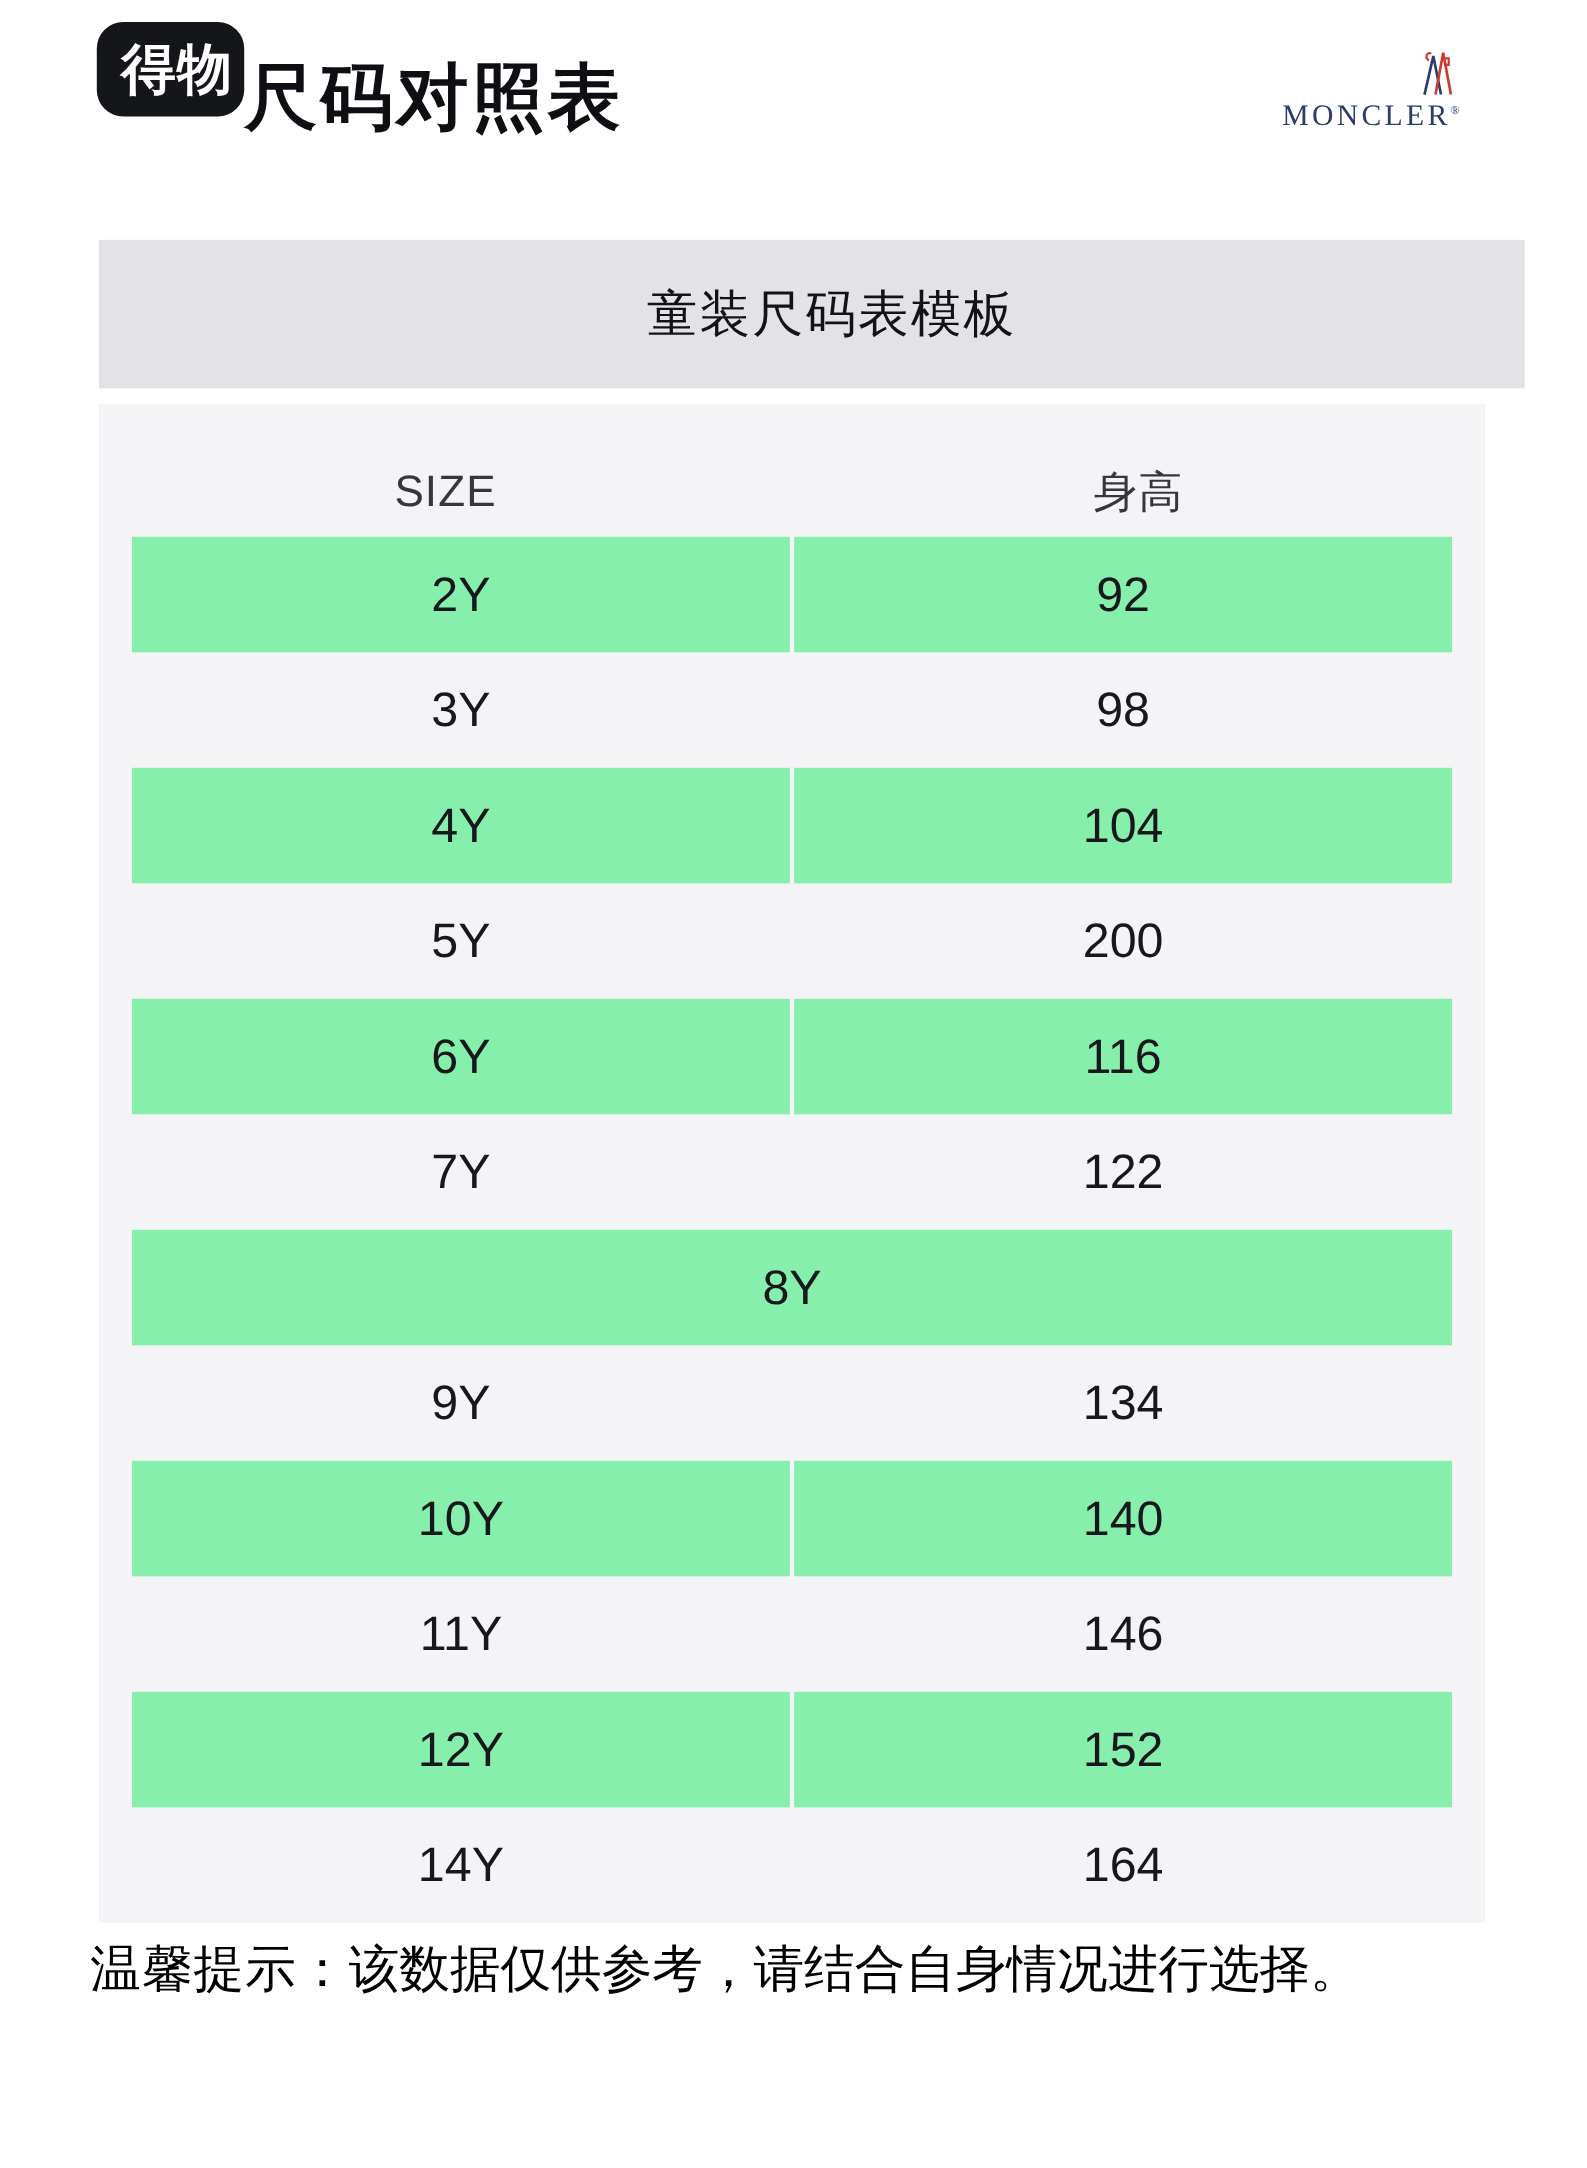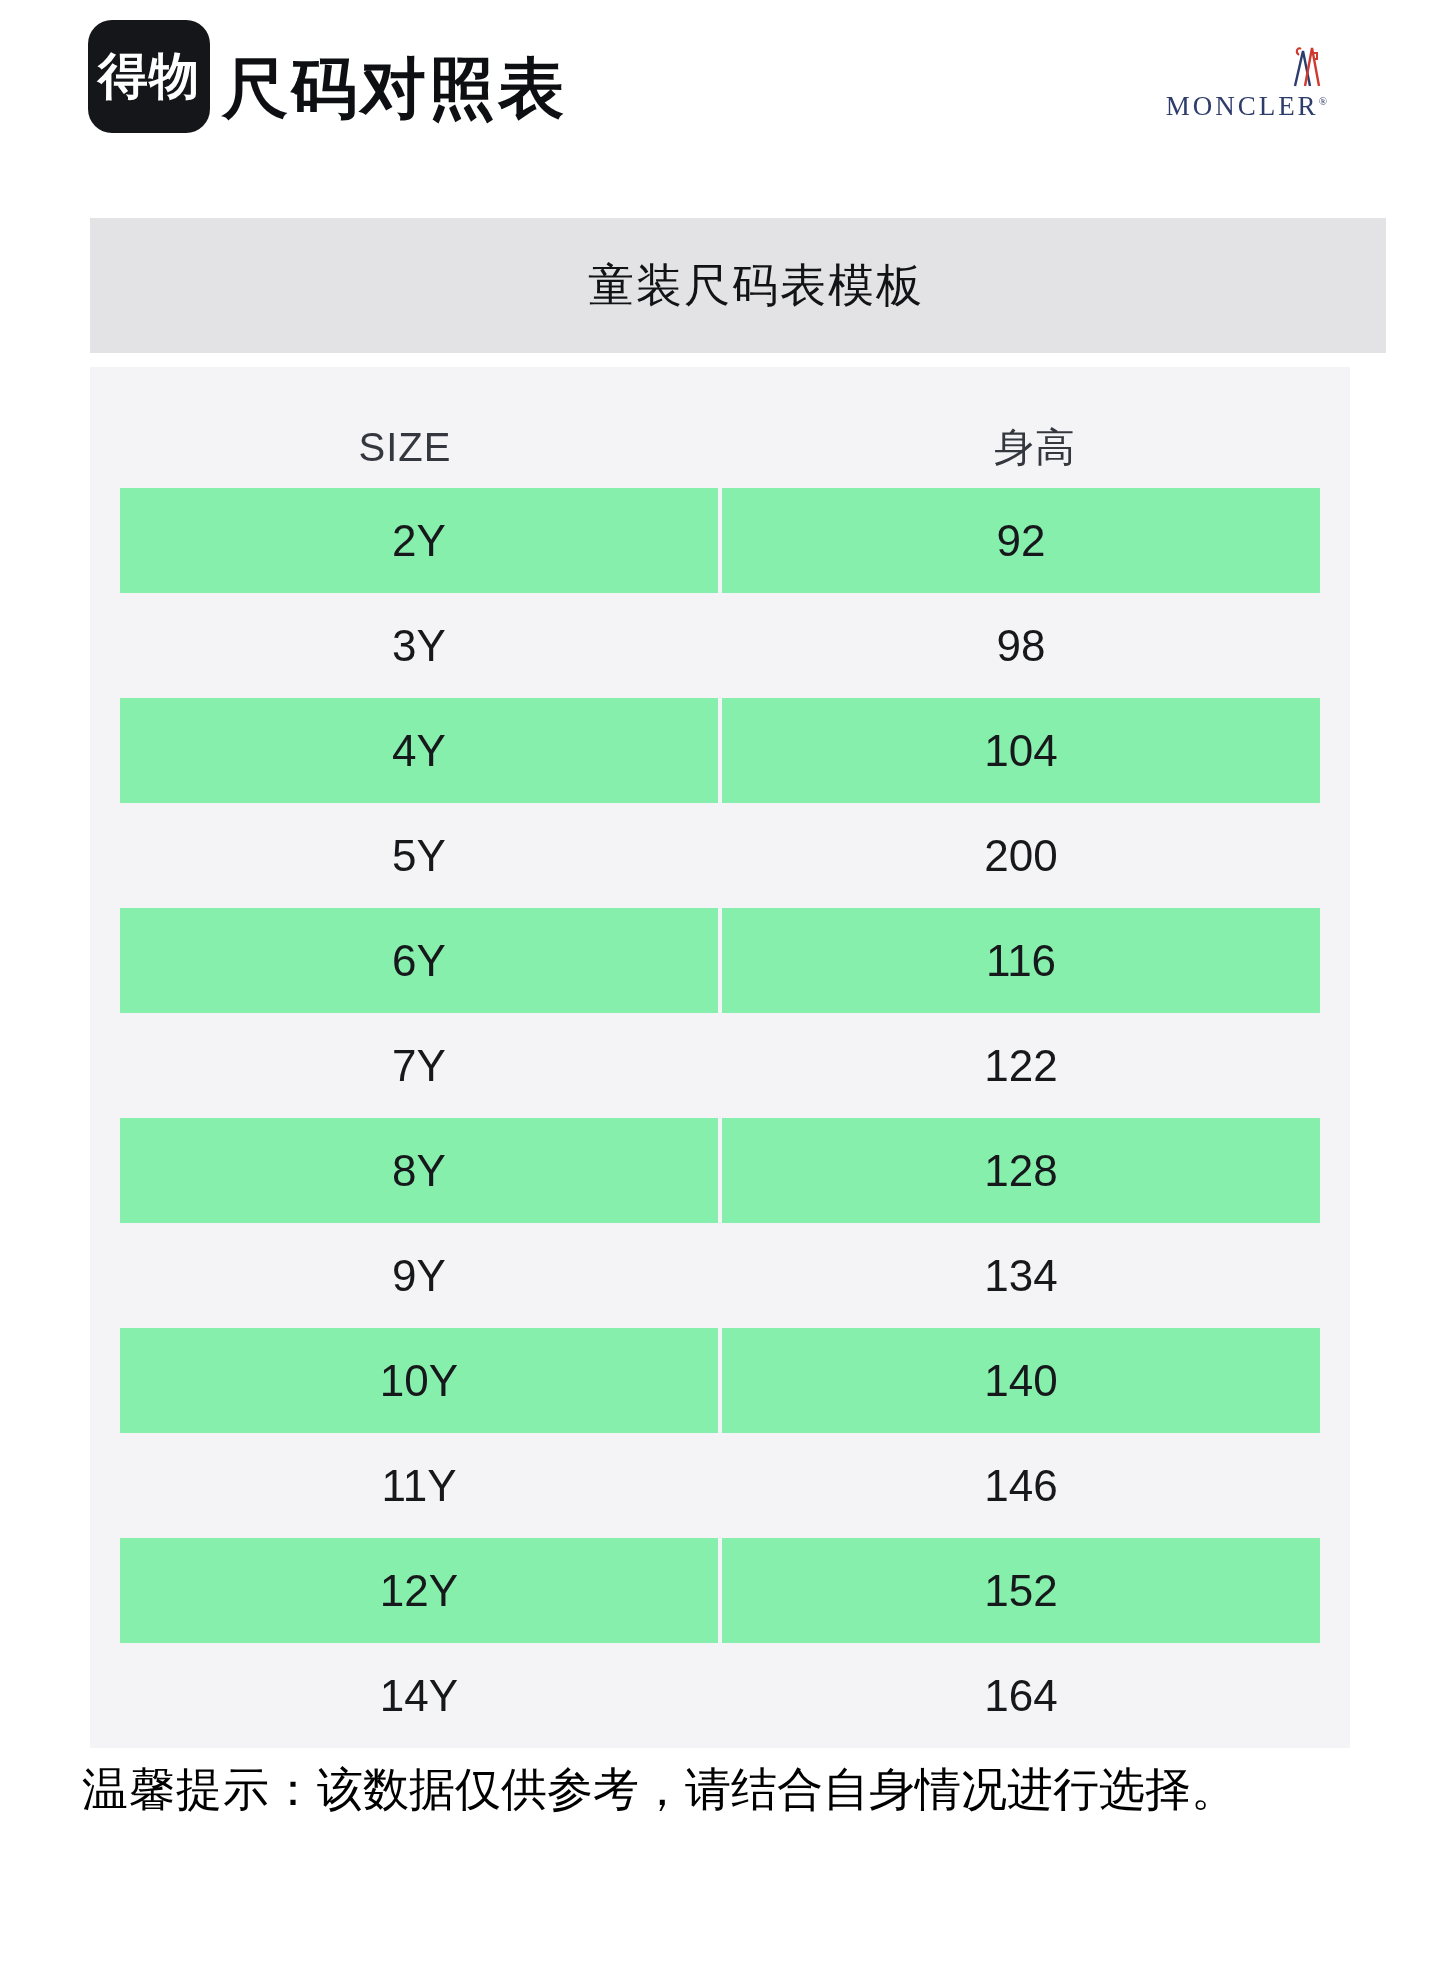--- a/index.html
+++ b/index.html
@@ -6,23 +6,23 @@
   .page{
     position:relative;
     width:1443px;height:1971px;
     background:#ffffff;
     font-family:"Liberation Sans","DejaVu Sans",sans-serif;
     overflow:hidden;
   }
   
   .dewu-logo{
     position:absolute;left:88px;top:20px;
-    width:122px;height:113px;
+    width:122px;height:86px;
     background:#15161a;border-radius:24px;
-    display:flex;align-items:center;justify-content:center;
+    display:flex;align-items:center;justify-content:center;padding-left:12px;
   }
   .dewu-logo span{
     color:#ffffff;font-size:50px;font-weight:700;letter-spacing:1px;
   }
   .page-title{
     position:absolute;left:222px;top:50px;margin:0;
     font-size:66px;font-weight:600;letter-spacing:3px;
     color:#0e0f12;line-height:76px;white-space:nowrap;
   }
   .brand{
@@ -122,21 +122,20 @@
         <div class="row white">
           <div class="cell">6Y</div>
           <div class="cell">116</div>
         </div>
         <div class="row">
           <div class="cell">7Y</div>
           <div class="cell">122</div>
         </div>
         <div class="row white">
           <div class="cell">8Y</div>
-          <div class="cell">128</div>
         </div>
         <div class="row">
           <div class="cell">9Y</div>
           <div class="cell">134</div>
         </div>
         <div class="row white">
           <div class="cell">10Y</div>
           <div class="cell">140</div>
         </div>
         <div class="row">

